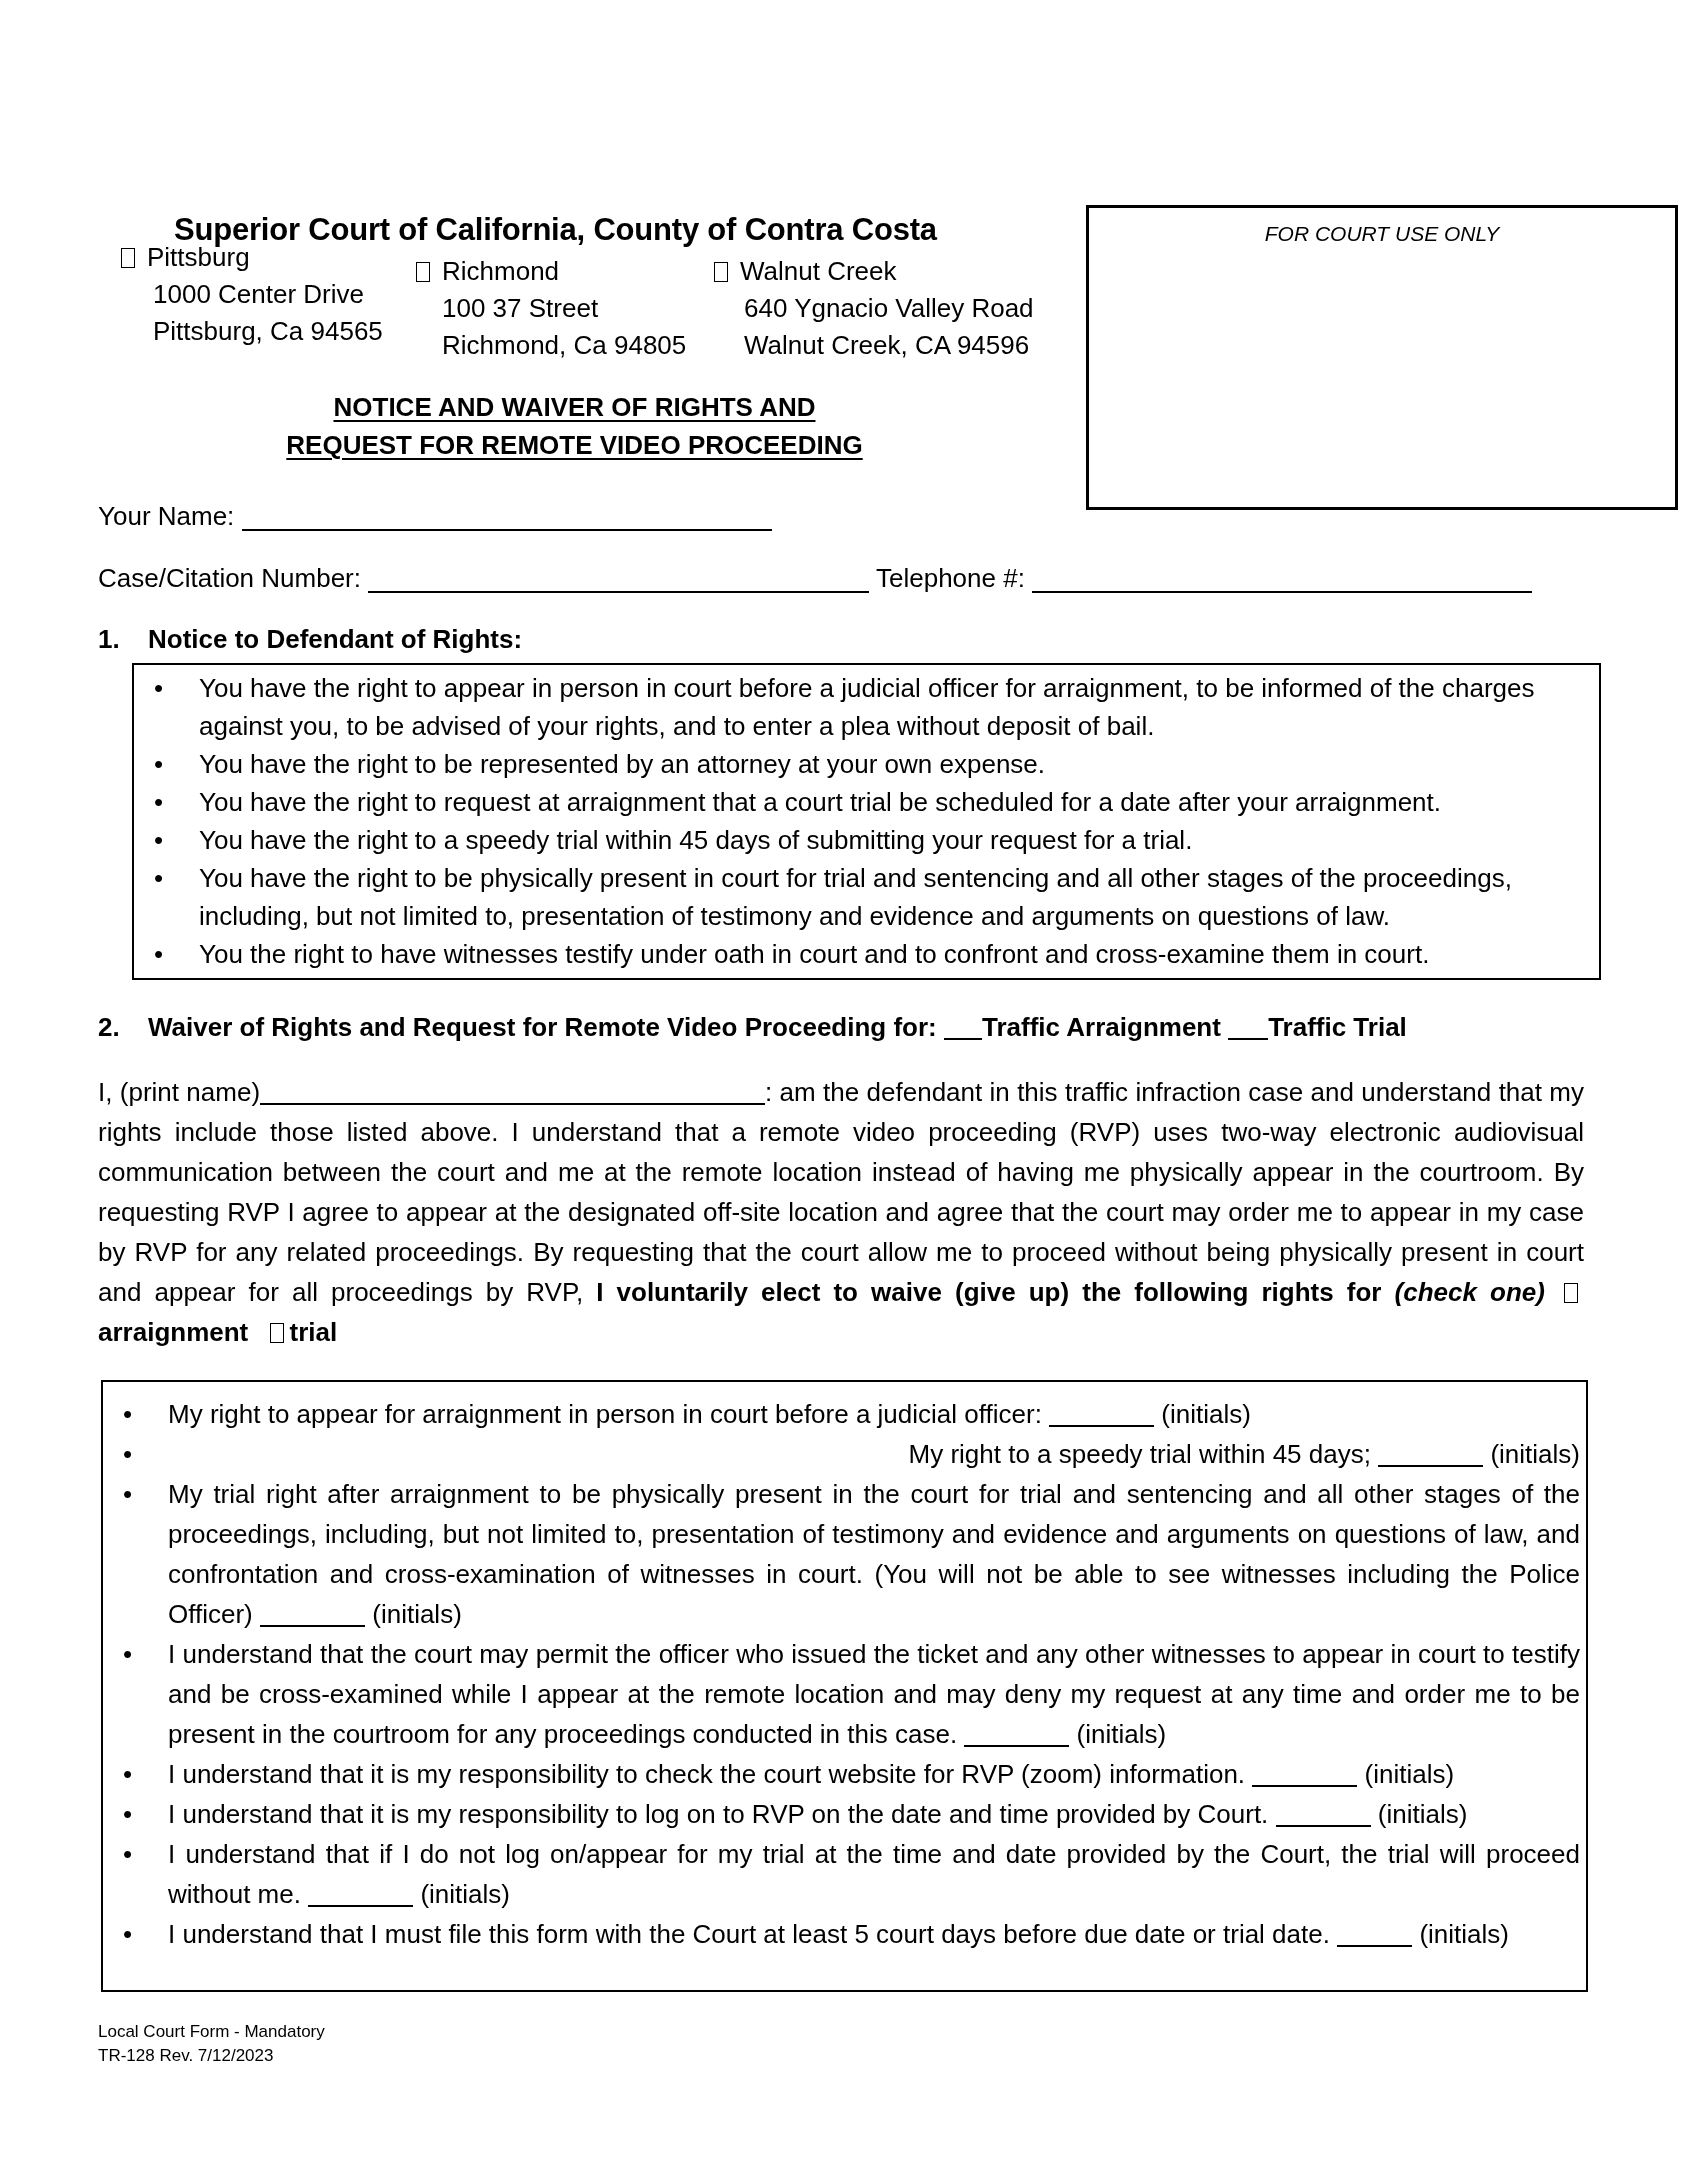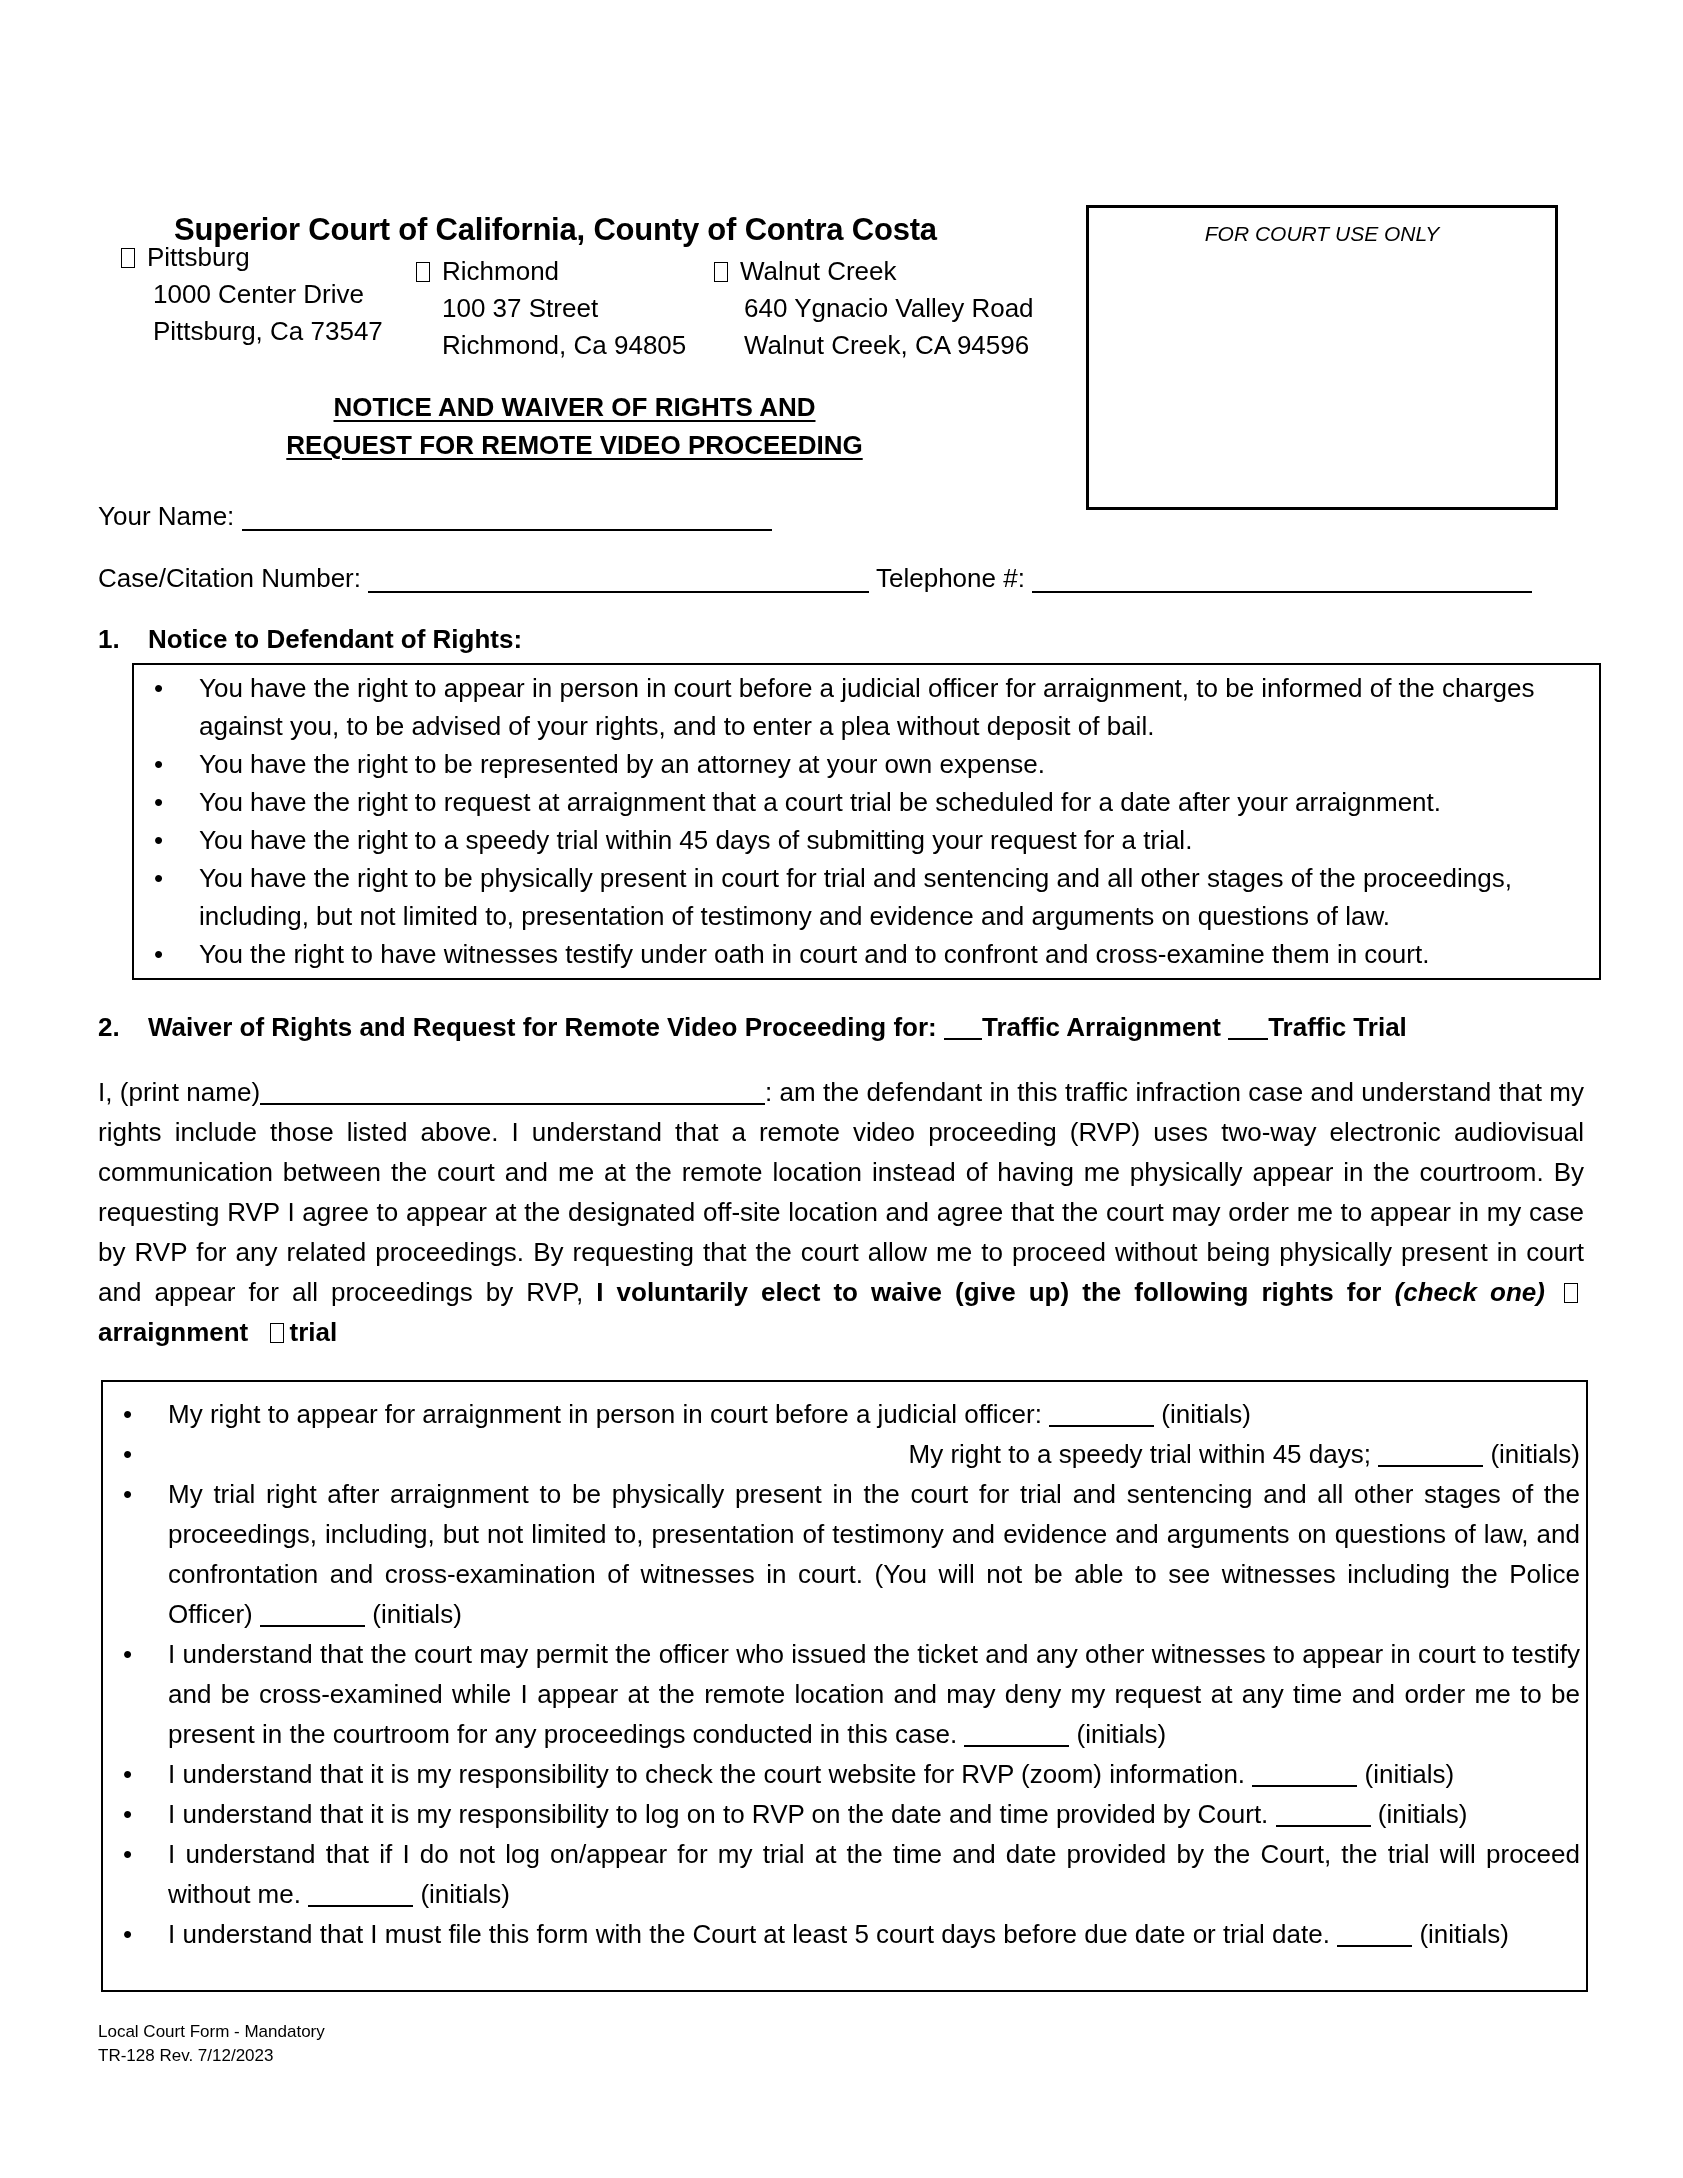--- a/index.html
+++ b/index.html
@@ -2,21 +2,21 @@
 <html><head>
 <meta charset="utf-8">
 <style>
   html, body { margin: 0; padding: 0; background: #ffffff; }
   body { width: 1683px; height: 2178px; position: relative; overflow: hidden;
          font-family: "Liberation Sans", "DejaVu Sans", sans-serif; color: #000; }
   .abs { position: absolute; }
   .court-title { left: 174px; top: 212px; font-size: 31px; font-weight: bold; letter-spacing: -0.2px; white-space: nowrap; }
   .loc { font-size: 26px; white-space: nowrap; line-height: 37px; }
   .chk { display: inline-block; width: 14px; height: 20px; border: 1.5px solid #000; vertical-align: -2px; margin-right: 12px; box-sizing: border-box; }
-  .court-box { left: 1086px; top: 205px; width: 472px; height: 305px; border: 3px solid #000; box-sizing: border-box; }
+  .court-box { left: 1086px; top: 205px; width: 592px; height: 305px; border: 3px solid #000; box-sizing: border-box; }
   .court-box-label { position: absolute; top: 14px; width: 100%; text-align: center; font-style: italic; font-size: 21px; }
   .form-title { left: 228px; width: 693px; text-align: center; font-weight: bold; font-size: 26px; line-height: 38px; top: 388px; }
   .form-title span { text-decoration: underline; text-decoration-thickness: 2px; text-underline-offset: 4px; display: inline-block; }
   .field-row { font-size: 26px; white-space: nowrap; }
   .blank { display: inline-block; border-bottom: 2px solid #000; height: 26px; vertical-align: -6px; }
   .sec-h { font-size: 26px; font-weight: bold; white-space: nowrap; }
   .sec-h .num { display: inline-block; width: 50px; }
   .box { border: 2px solid #000; box-sizing: border-box; }
   ul.b { list-style: none; margin: 0; padding: 0; }
   ul.b li { position: relative; padding-left: 65px; font-size: 26px; line-height: 38px; }
@@ -27,21 +27,21 @@
   .footer { left: 98px; top: 2020px; font-size: 17px; line-height: 24px; }
 </style>
 </head>
 <body>
 
 <div class="abs court-title">Superior Court of California, County of Contra Costa</div>
 
 <div class="abs loc" style="left:121px; top:239px;">
   <div><span class="chk"></span><span>Pittsburg</span></div>
   <div style="padding-left:32px;">1000 Center Drive</div>
-  <div style="padding-left:32px;">Pittsburg, Ca 73547</div>
+  <div style="padding-left:32px;">Pittsburg, Ca 94565</div>
 </div>
 <div class="abs loc" style="left:416px; top:253px;">
   <div><span class="chk"></span><span>Richmond</span></div>
   <div style="padding-left:26px;">100 37 Street</div>
   <div style="padding-left:26px;">Richmond, Ca 94805</div>
 </div>
 <div class="abs loc" style="left:714px; top:253px;">
   <div><span class="chk"></span><span>Walnut Creek</span></div>
   <div style="padding-left:30px;">640 Ygnacio Valley Road</div>
   <div style="padding-left:30px;">Walnut Creek, CA 94596</div>

